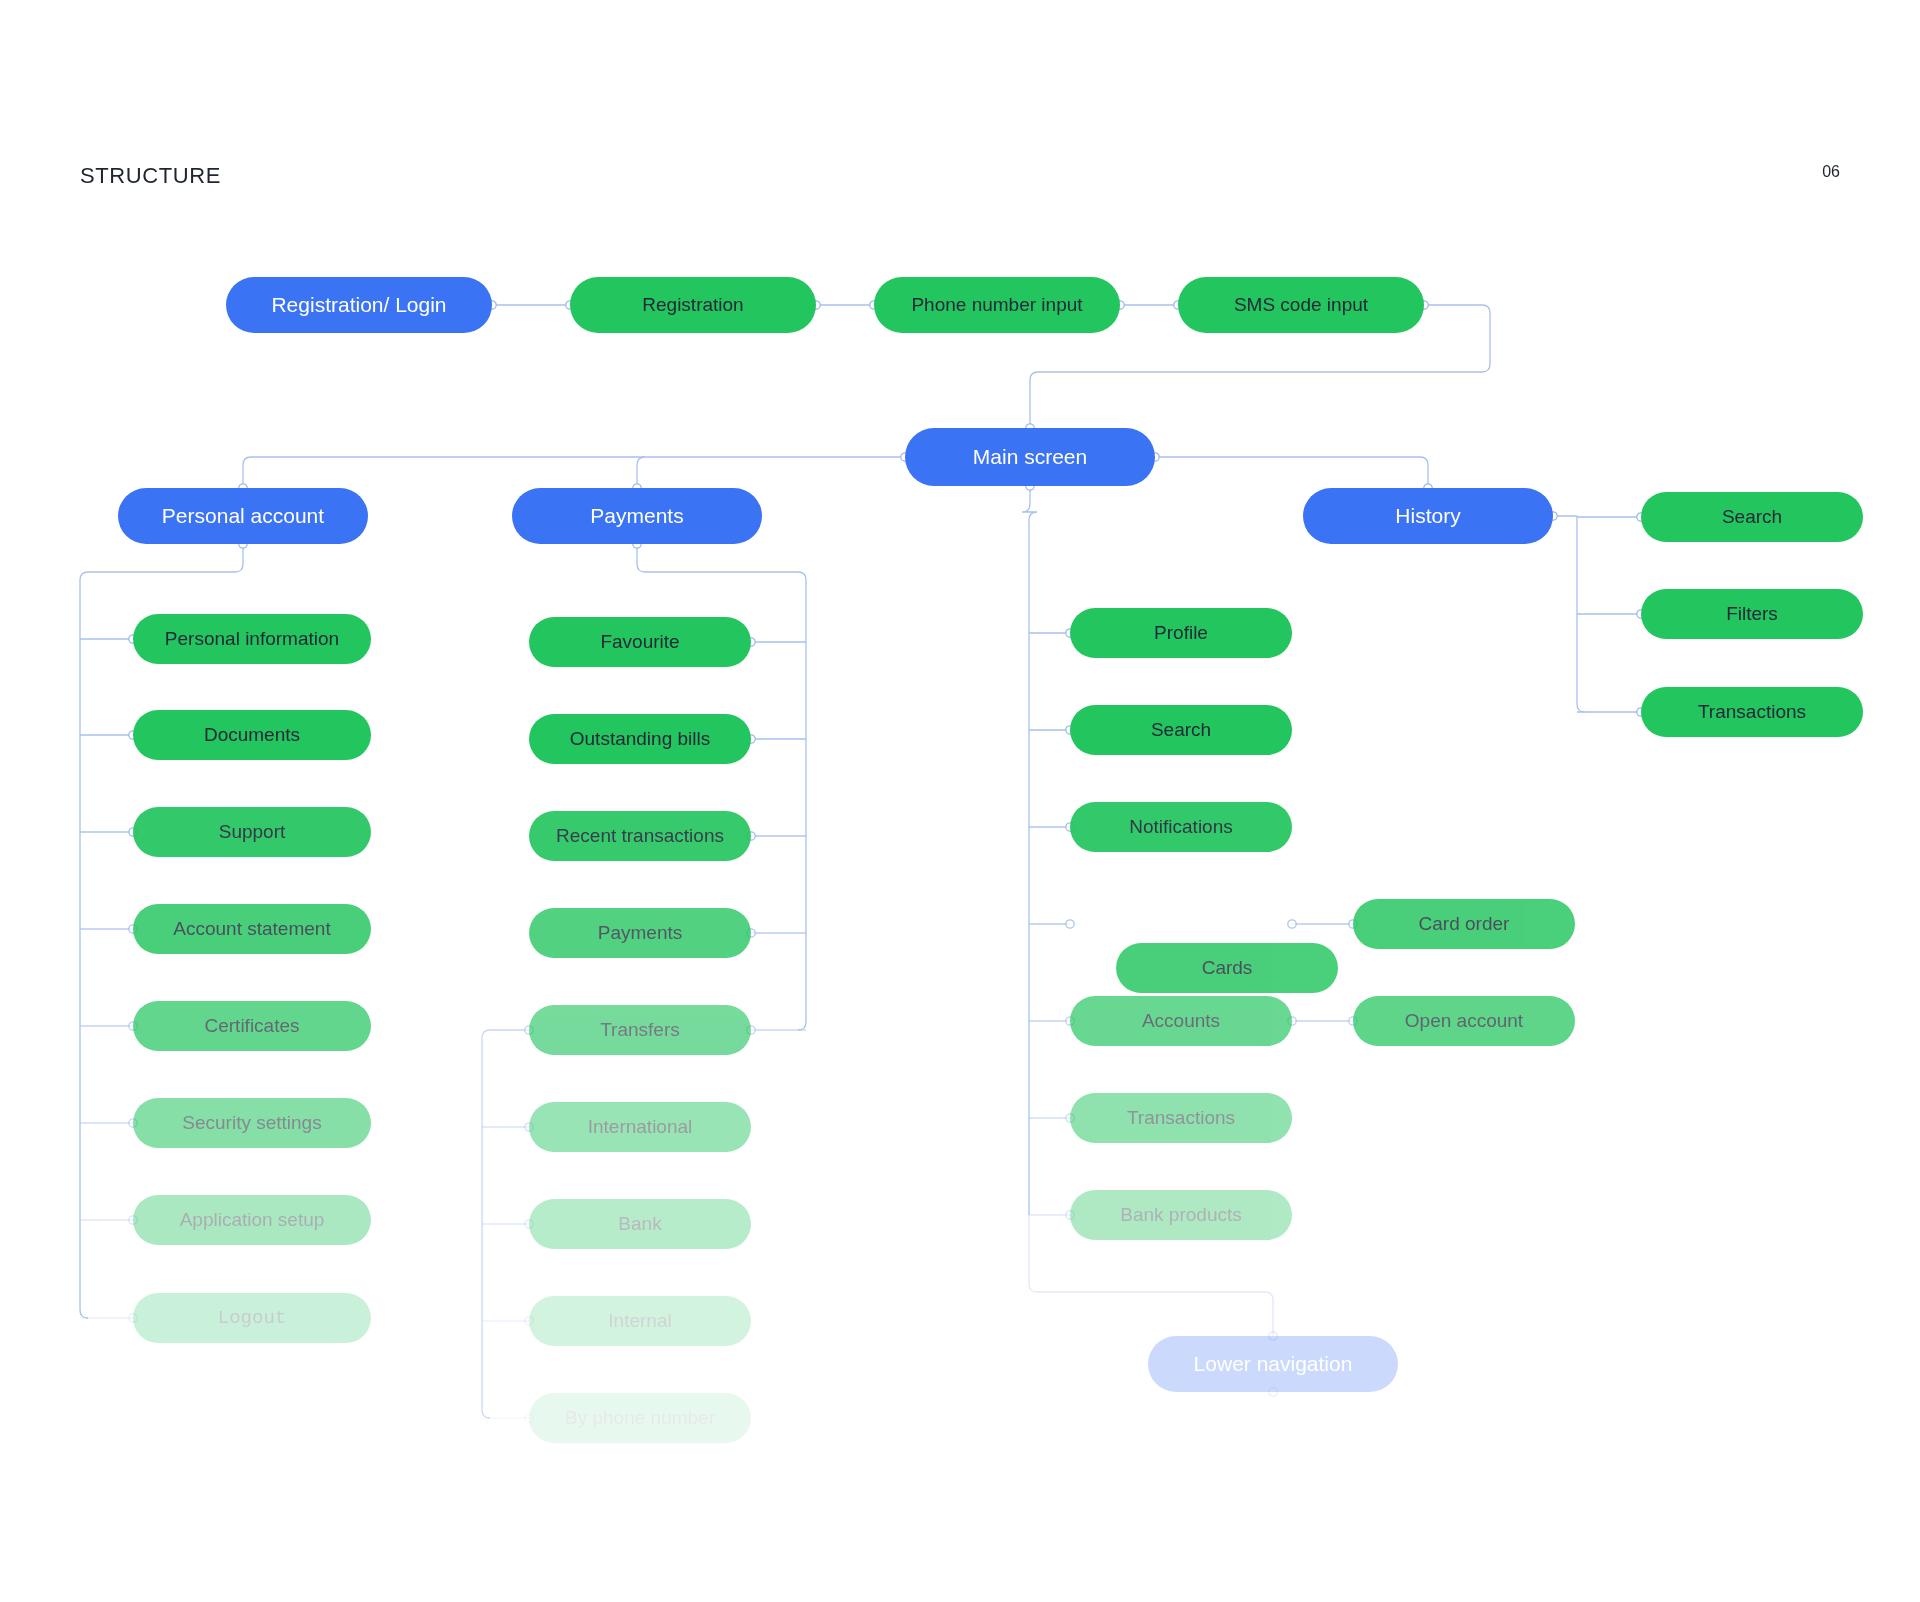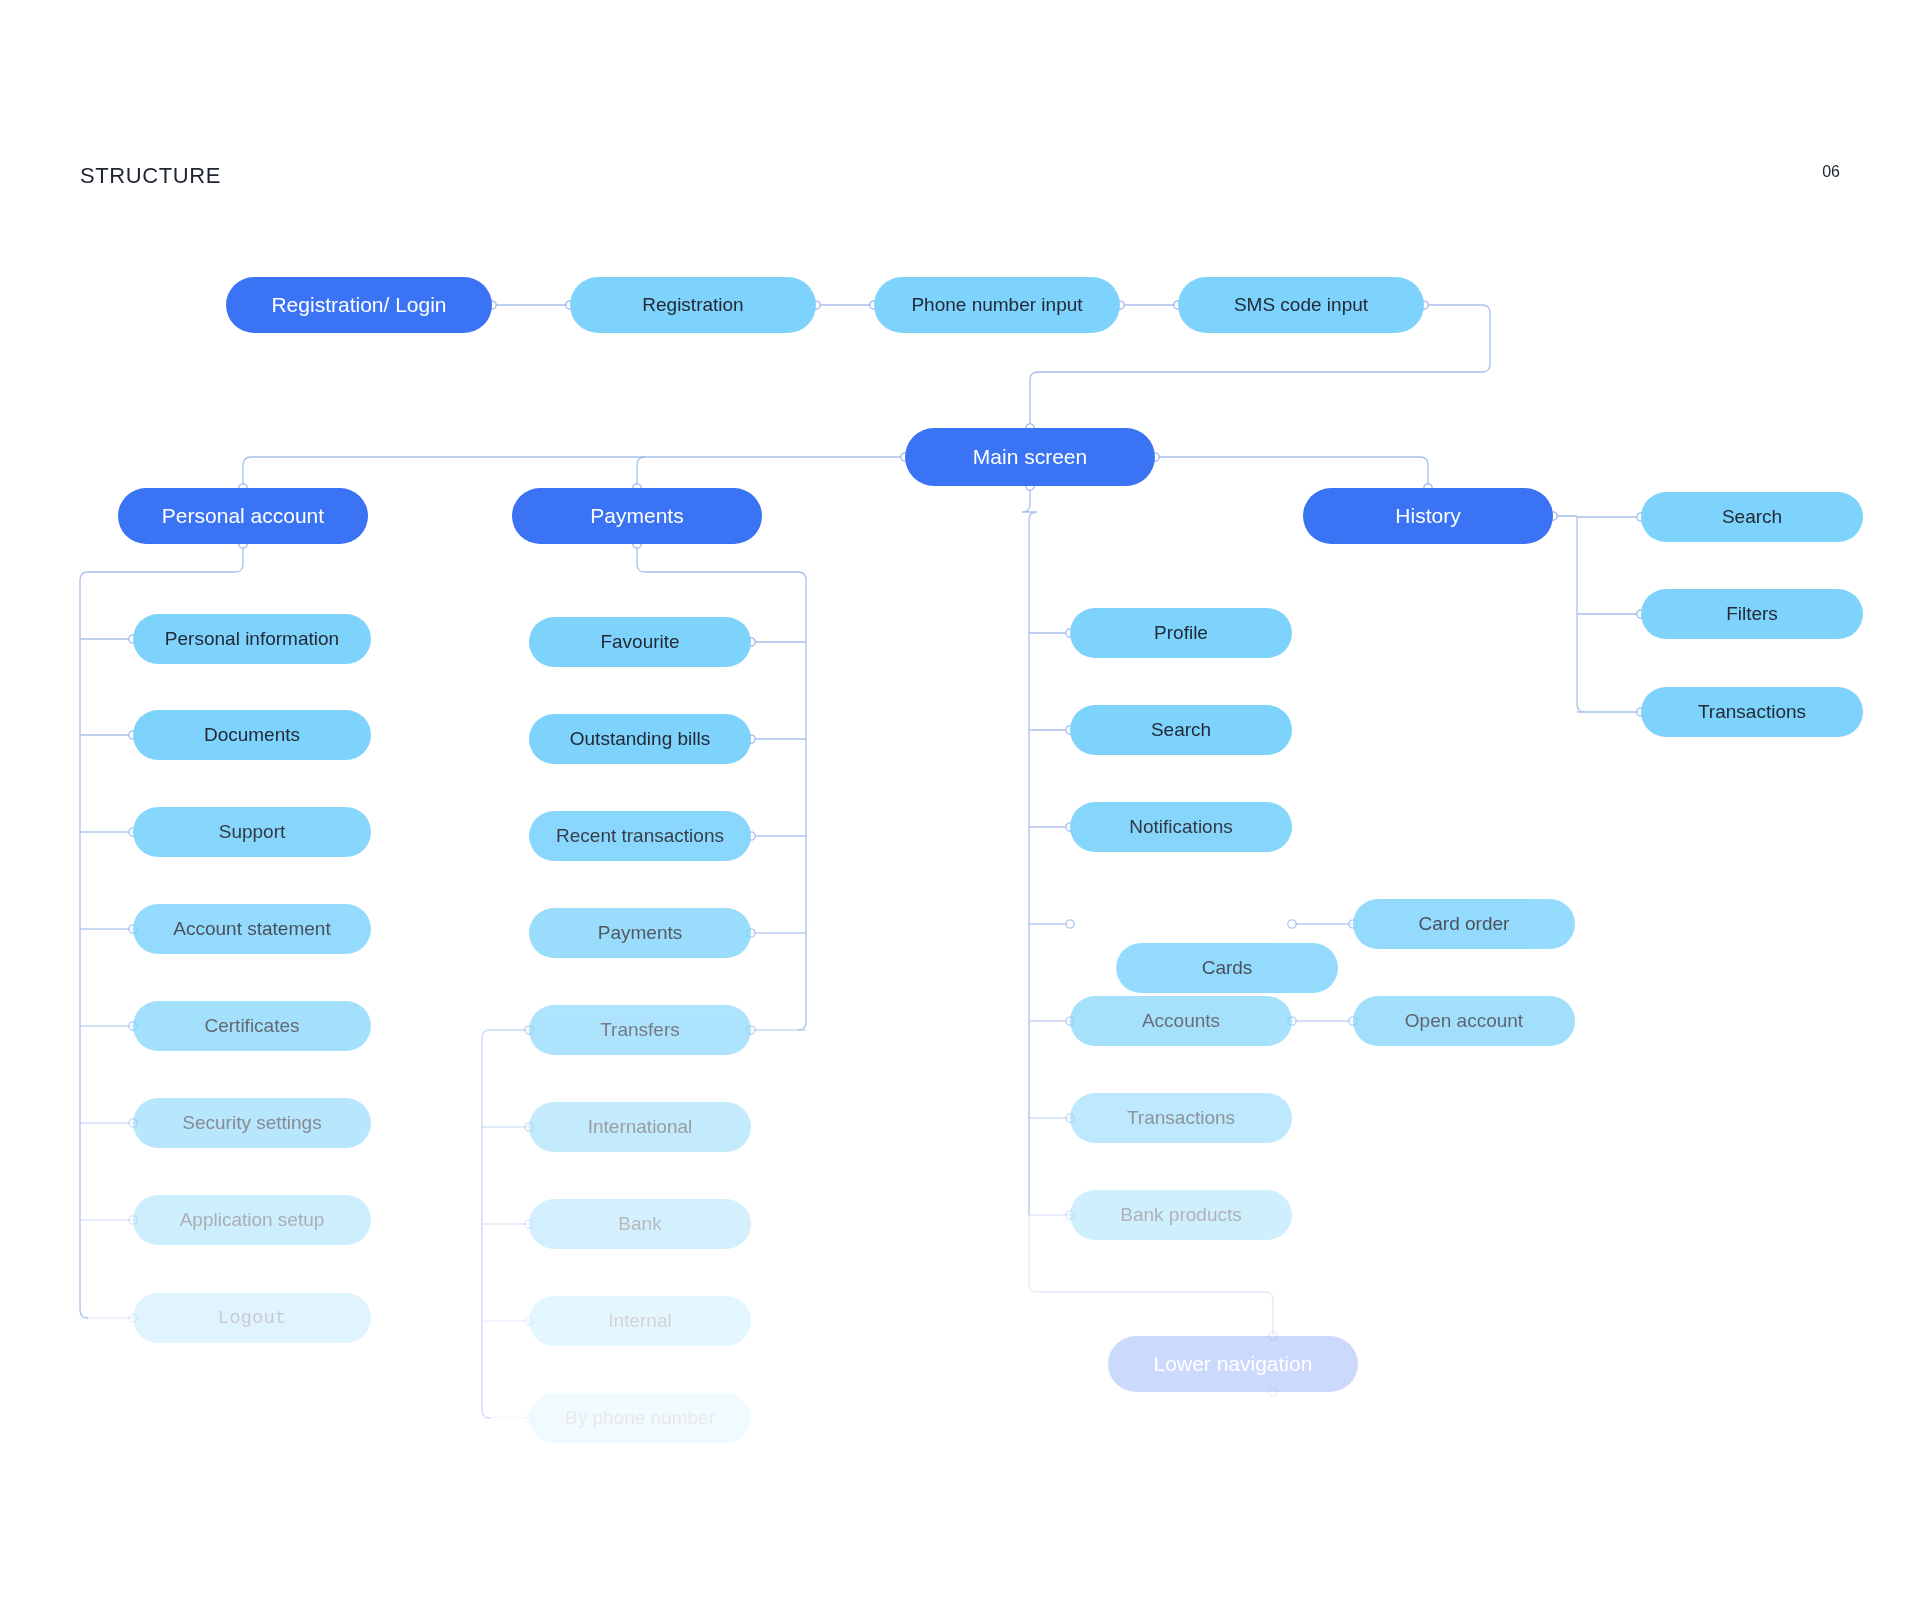--- a/index.html
+++ b/index.html
@@ -65,21 +65,21 @@
     padding: 0 14px;
     white-space: nowrap;
   }
   .node.primary {
     background: #3b73f5;
     color: #ffffff;
     font-weight: 500;
     font-size: 21px;
   }
   .node.light {
-    background: #7dd3fc;
+    background: #22c55e;
     color: #222a38;
     font-weight: 400;
   }
 </style>
 </head>
 <body>
 
 <div id="page">
 
   <div id="header-title">STRUCTURE</div>
@@ -281,21 +281,21 @@
       </div>
       <div class="node light" style="left: 1070px; top: 1190px; width: 222px; height: 50px; opacity: 0.36;">
         <span>Bank products</span>
       </div>
       <div class="node light" style="left: 1353px; top: 899px; width: 222px; height: 50px; opacity: 0.82;">
         <span>Card order</span>
       </div>
       <div class="node light" style="left: 1353px; top: 996px; width: 222px; height: 50px; opacity: 0.72;">
         <span>Open account</span>
       </div>
-      <div class="node primary" style="left: 1108px; top: 1336px; width: 250px; height: 56px; opacity: 0.26;">
+      <div class="node primary" style="left: 1148px; top: 1336px; width: 250px; height: 56px; opacity: 0.26;">
         <span>Lower navigation</span>
       </div>
       <div class="node light" style="left: 1641px; top: 492px; width: 222px; height: 50px; opacity: 1;">
         <span>Search</span>
       </div>
       <div class="node light" style="left: 1641px; top: 589px; width: 222px; height: 50px; opacity: 1;">
         <span>Filters</span>
       </div>
       <div class="node light" style="left: 1641px; top: 687px; width: 222px; height: 50px; opacity: 1;">
         <span>Transactions</span>

